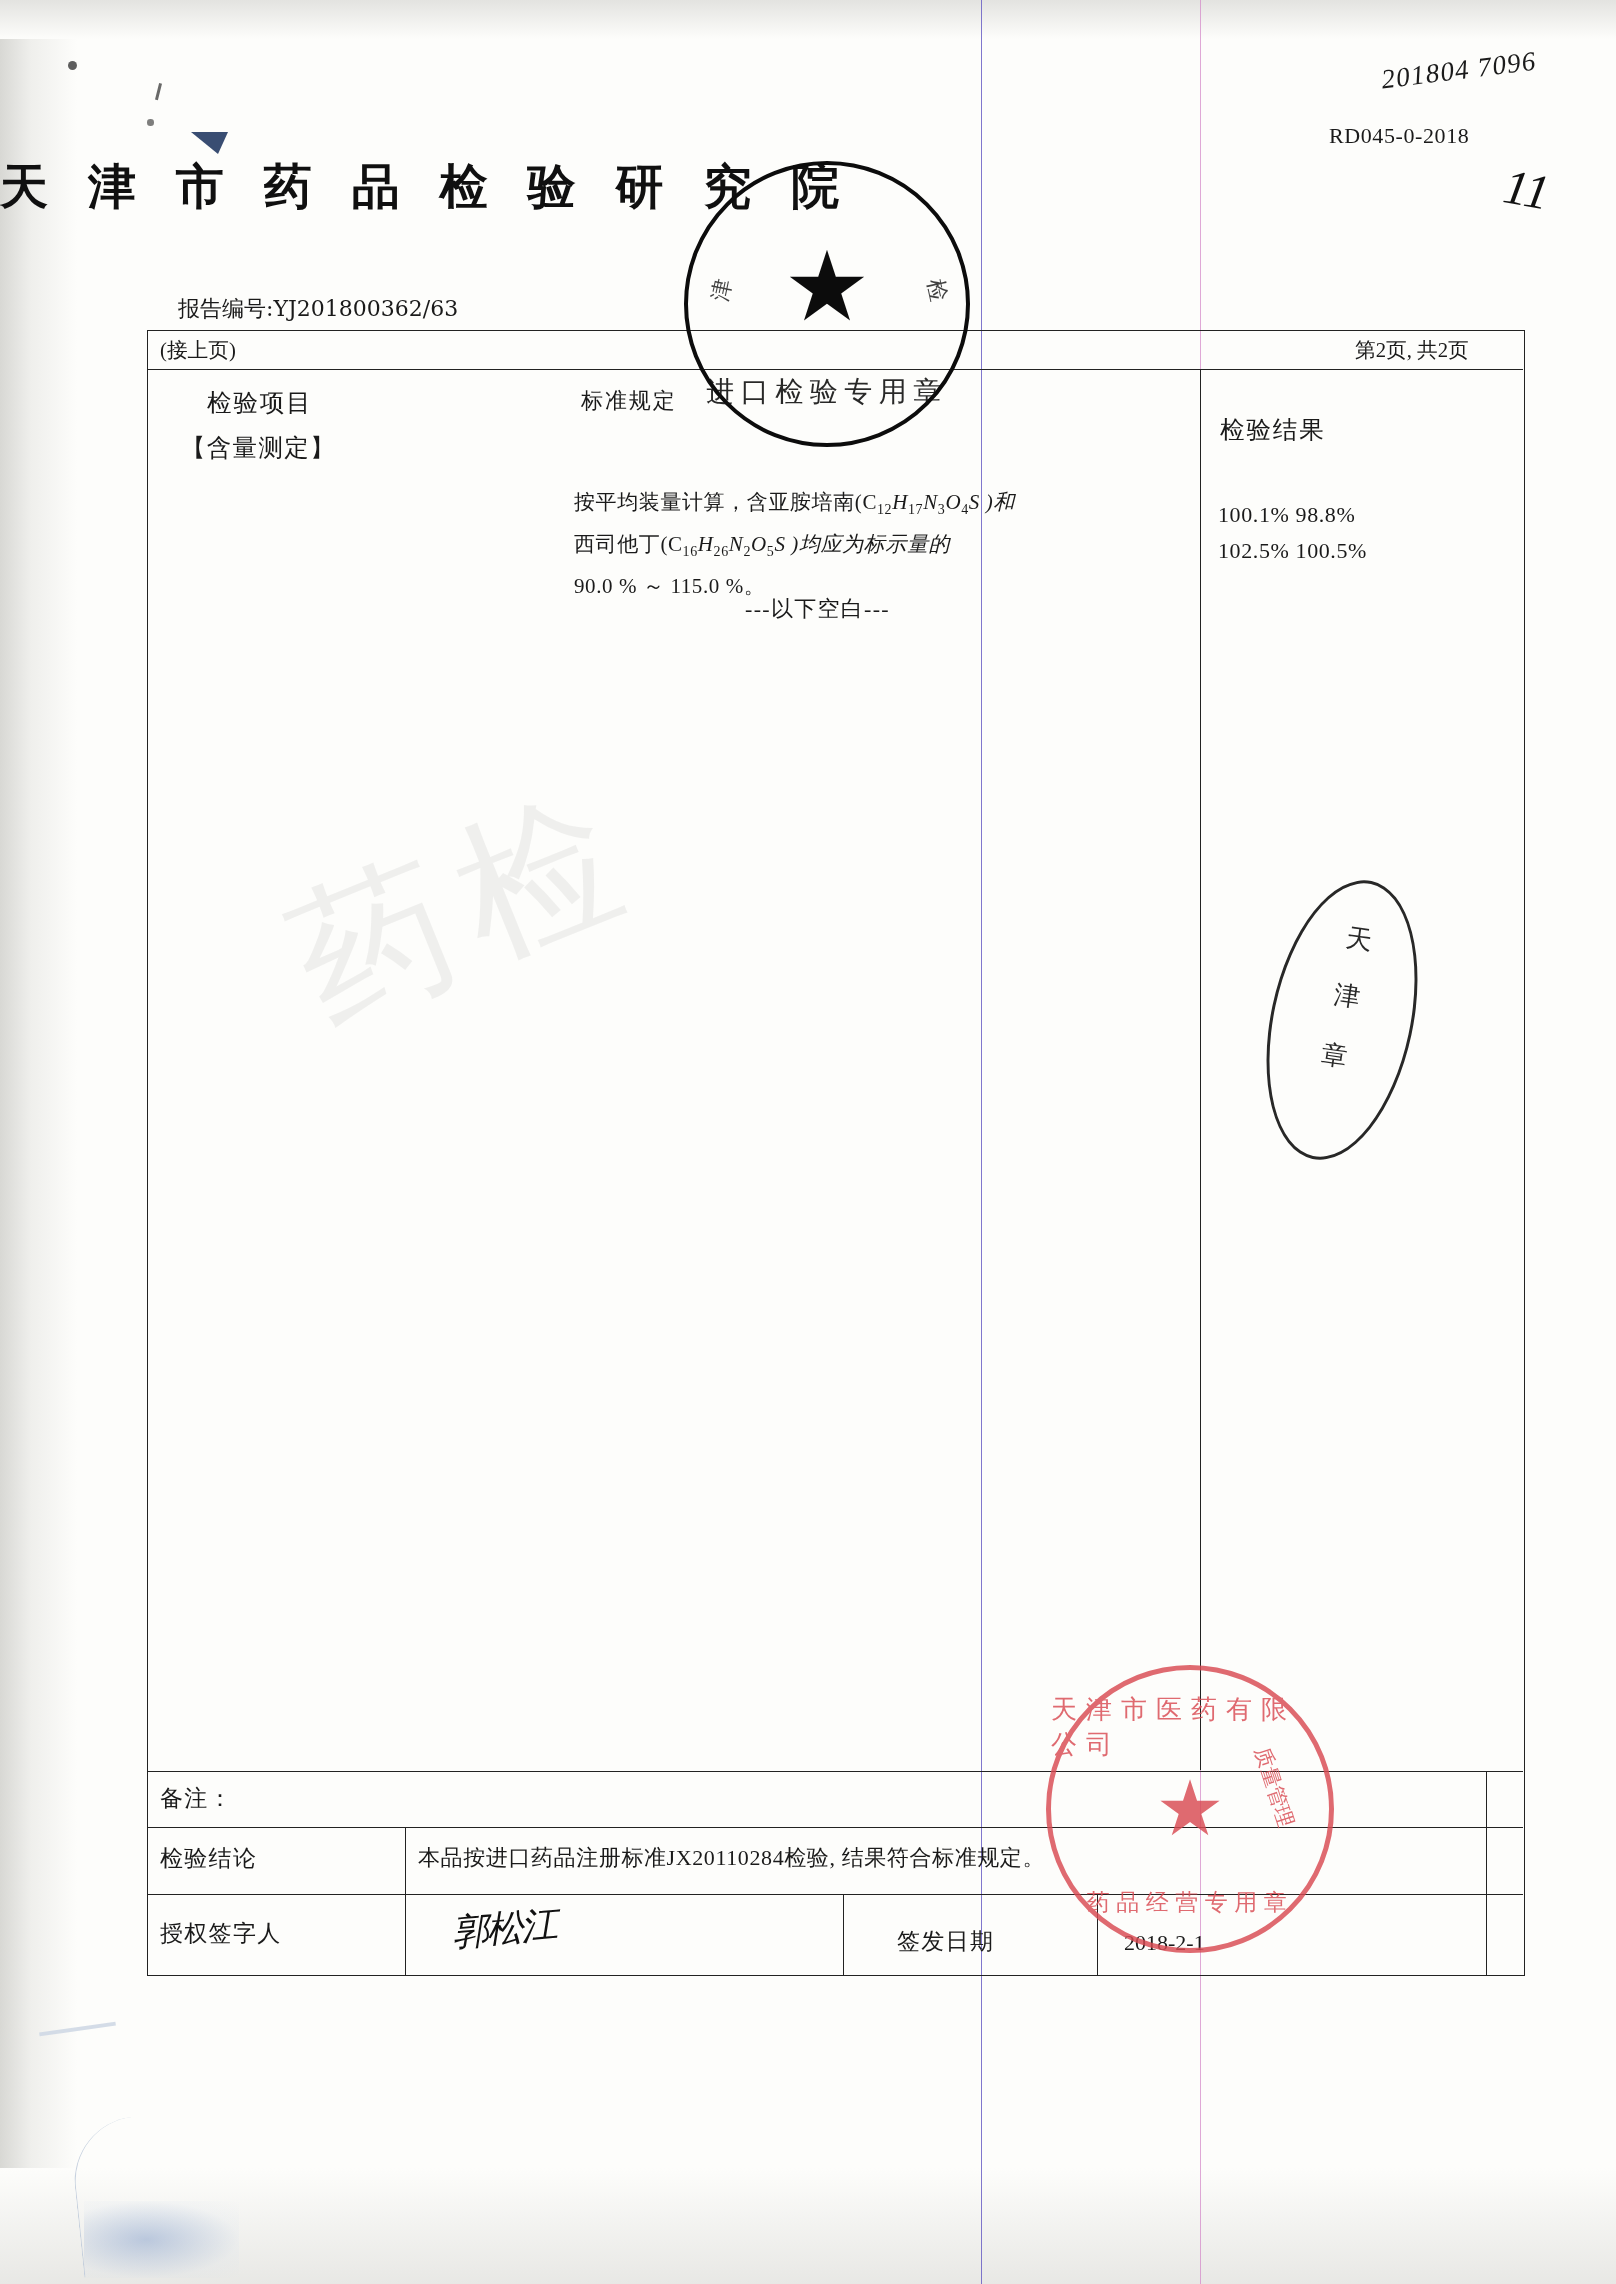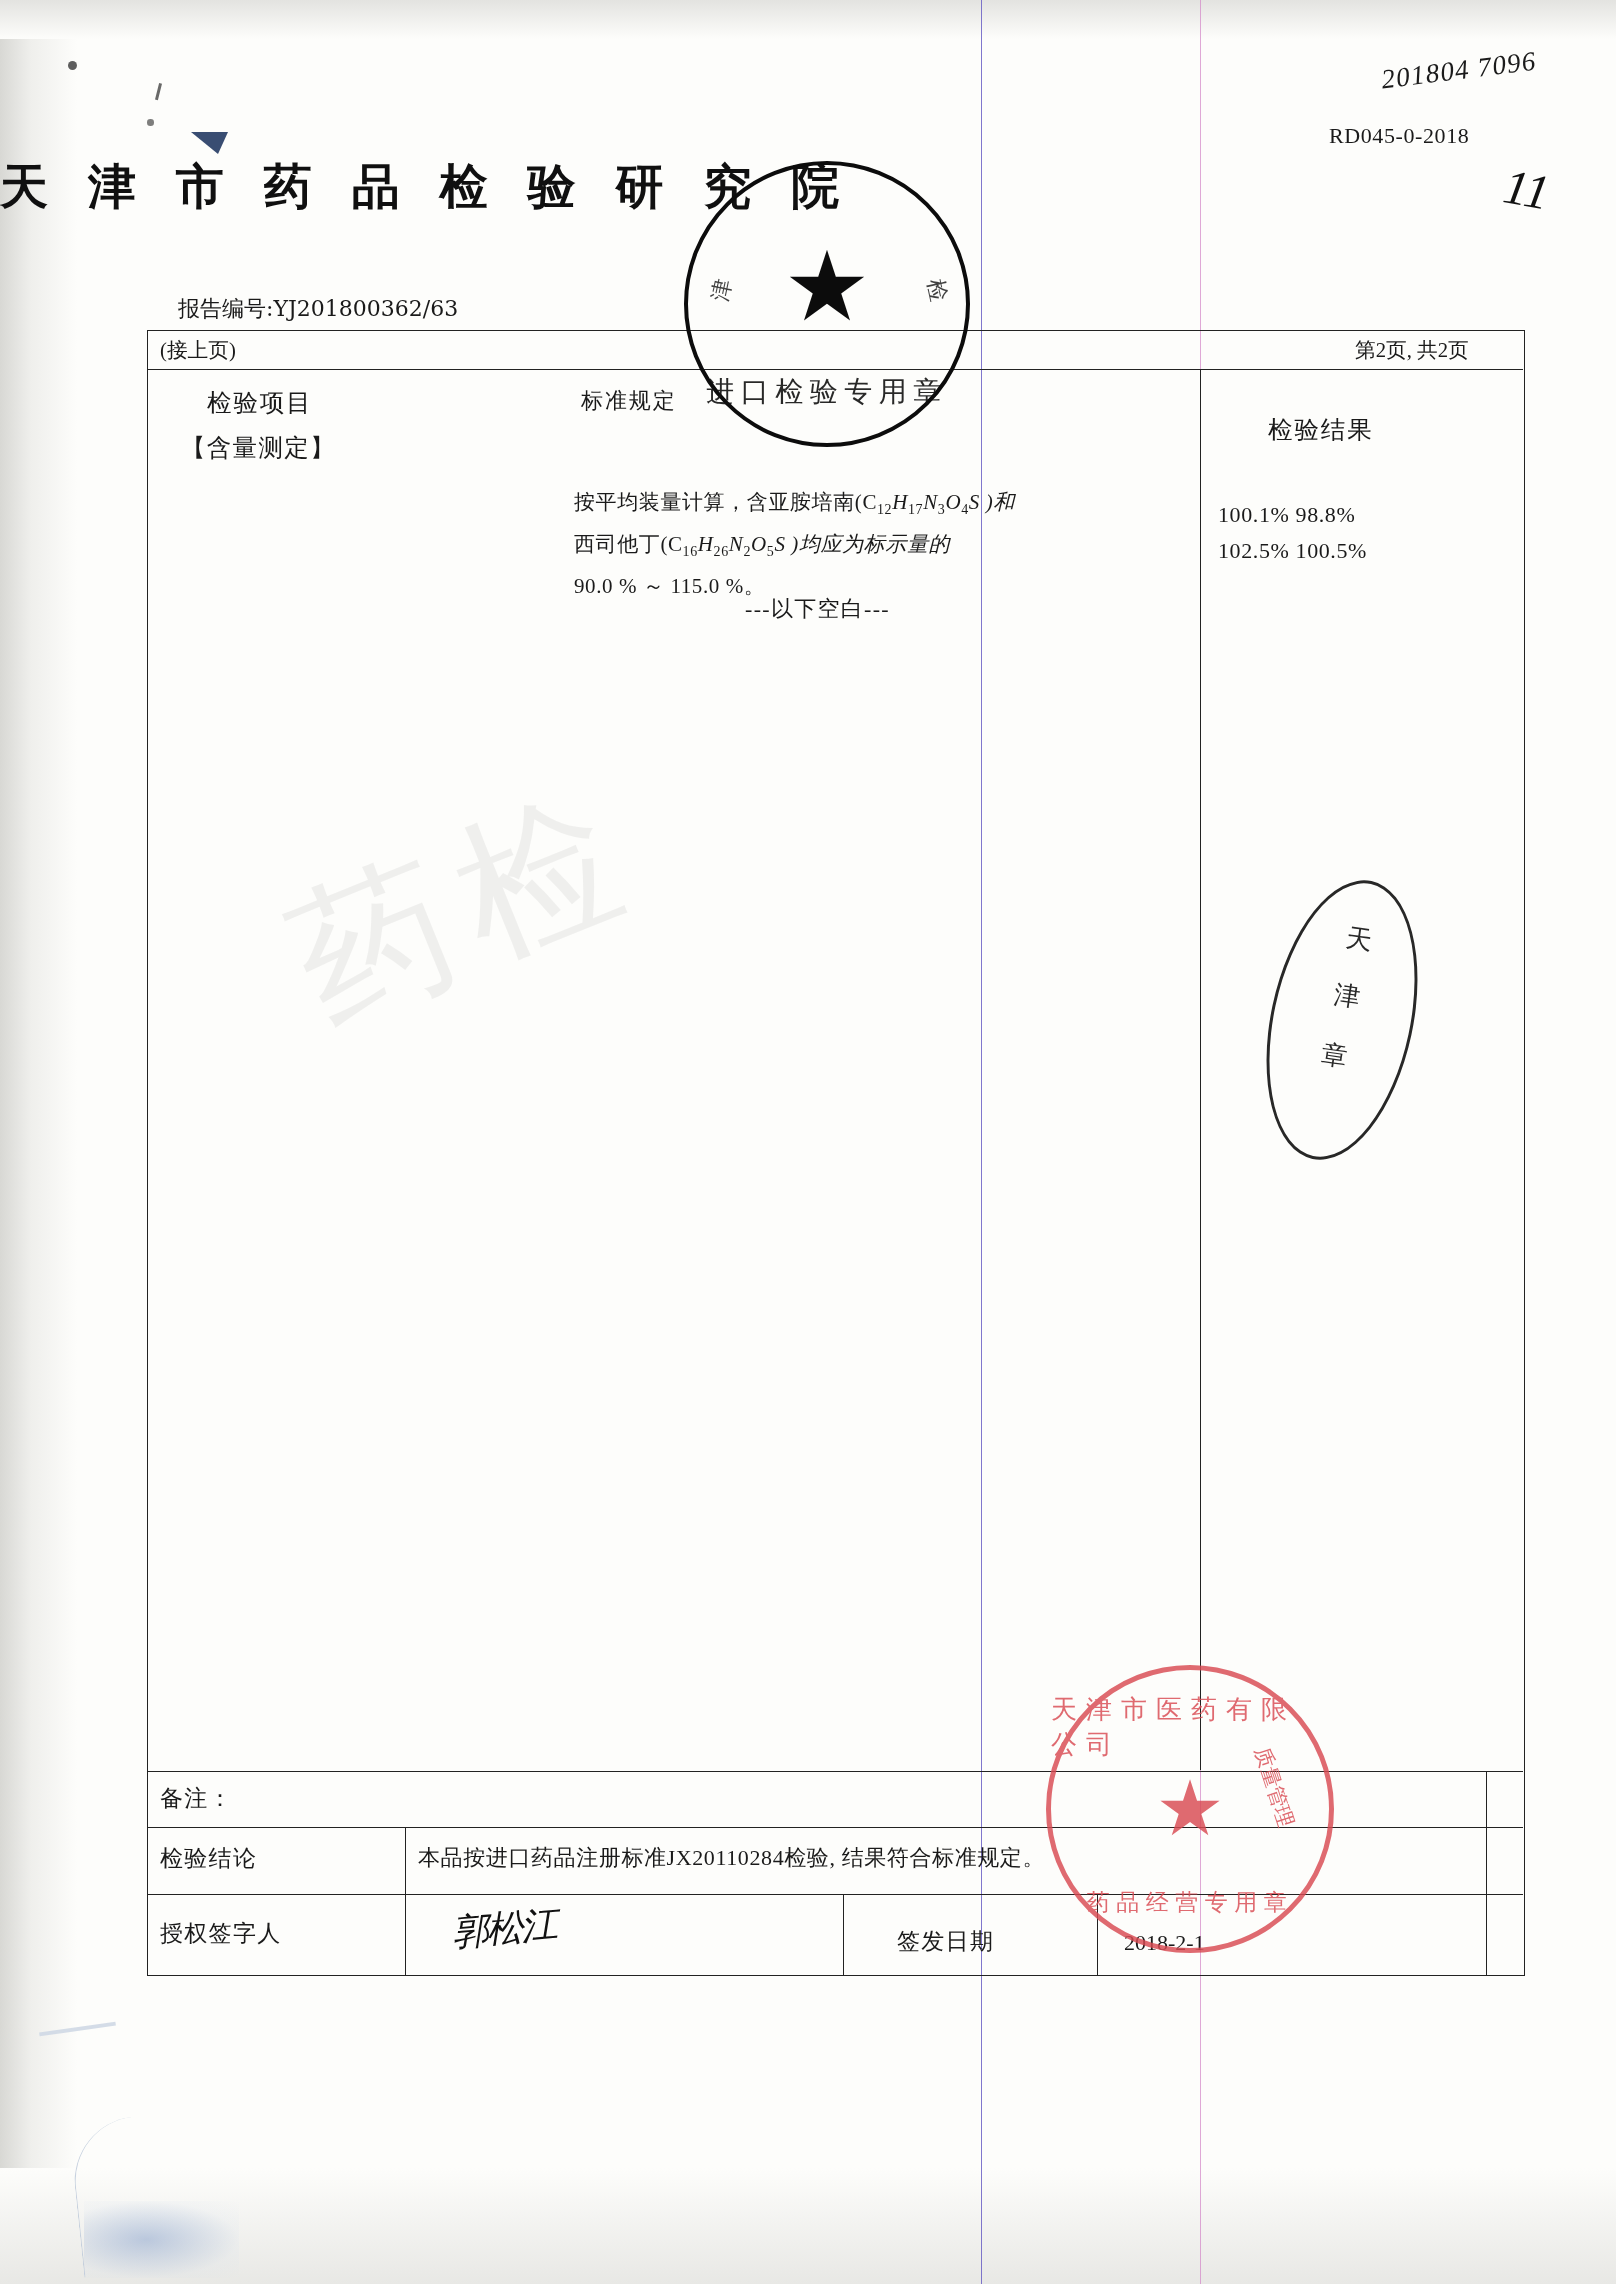--- a/index.html
+++ b/index.html
@@ -193,21 +193,20 @@
     position: absolute;
     left: 581px; top: 386px;
     font-size: 22px;
     letter-spacing: 1.9px;
   }
   .hdr-result {
     position: absolute;
     left: 1220px; top: 413px;
     font-size: 24.5px;
     letter-spacing: 1.9px;
-    margin-left: 48px;
   }
   .section-title {
     position: absolute;
     left: 181px; top: 431px;
     font-size: 24.5px;
     letter-spacing: 1.3px;
   }
 
   .spec-text {
     position: absolute;

